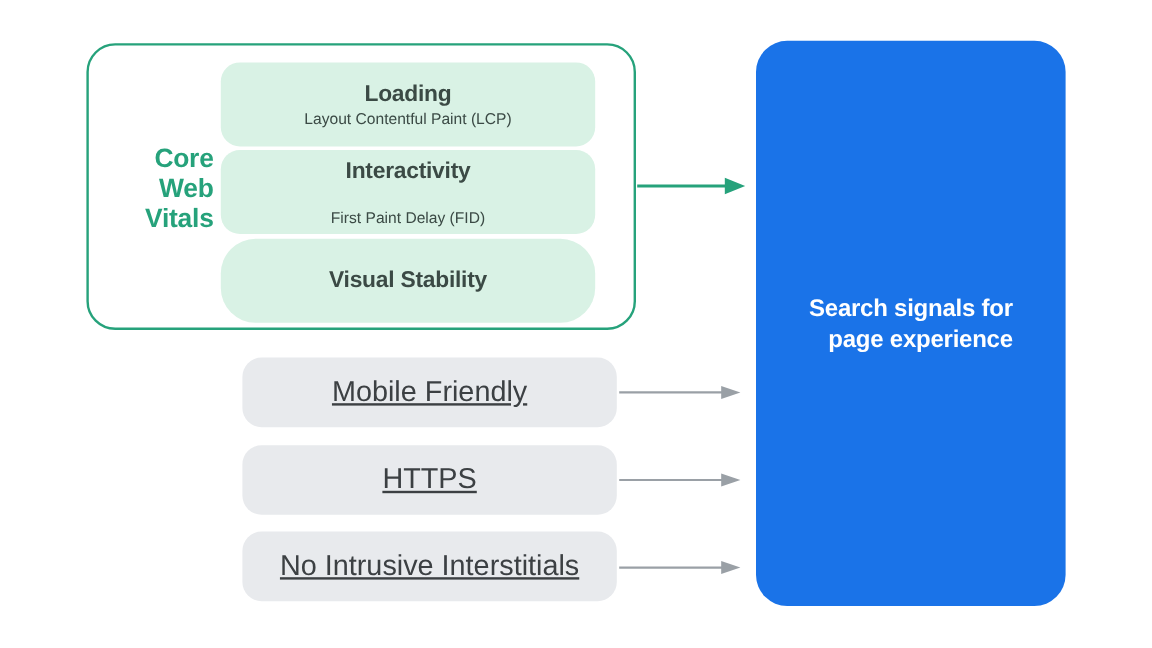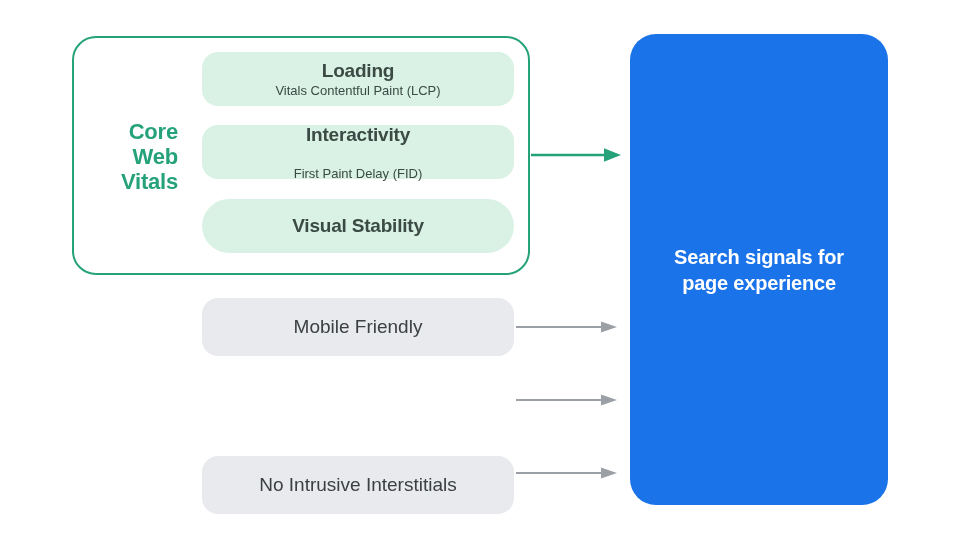--- a/index.html
+++ b/index.html
@@ -37,22 +37,22 @@
     width: 82px;
     text-align: right;
     font-size: 22px;
     font-weight: 700;
     line-height: 25px;
     letter-spacing: -0.2px;
     color: var(--accent-green);
   }
   .vital-card {
     position: absolute;
-    left: 202px;
-    width: 312px; height: 54px;
+    left: 184px;
+    width: 312px; height: 70px;
     background: var(--light-green);
     border-radius: 16px;
     display: flex;
     flex-direction: column;
     align-items: center;
     justify-content: center;
     gap: 1px;
   }
   .vital-card.pos-0 { top: 52px; }
   .vital-card.pos-1 { top: 125px; gap: 20px; }
@@ -73,39 +73,40 @@
     left: 202px;
     width: 312px; height: 58px;
     background: var(--gray-fill);
     border-radius: 16px;
     display: flex;
     align-items: center;
     justify-content: center;
   }
   .signal-card.pos-0 { top: 298px; }
   .signal-card.pos-1 { top: 371px; }
-  .signal-card.pos-2 { top: 456px; }
+  .signal-card.pos-2 { top: 443px; }
   .signal-label {
-    font-size: 19px;
+    font-size: 24px;
     font-weight: 400;
     color: var(--gray-text);
+    text-decoration: underline;
   }
   .result-panel {
     position: absolute;
     left: 630px; top: 34px;
     width: 258px; height: 471px;
     background: var(--blue);
     border-radius: 26px;
     display: flex;
     align-items: center;
     justify-content: center;
   }
   .result-label {
     width: 170px;
-    text-align: center;
+    text-align: right;
     font-size: 20px;
     font-weight: 700;
     line-height: 26px;
     letter-spacing: -0.2px;
     color: var(--panel-text);
   }
   .arrows {
     position: absolute;
     left: 0; top: 0;
     width: 960px; height: 540px;
@@ -120,36 +121,39 @@
 <body>
 
 <div class="canvas">
 
   <div class="cwv-group"></div>
 
   <div class="cwv-label">Core Web Vitals</div>
 
   <div class="vital-card pos-0">
     <div class="vital-title">Loading</div>
-    <div class="vital-sub">Vitals Contentful Paint (LCP)</div>
+    <div class="vital-sub">Layout Contentful Paint (LCP)</div>
   </div>
 
   <div class="vital-card pos-1">
     <div class="vital-title">Interactivity</div>
     <div class="vital-sub">First Paint Delay (FID)</div>
   </div>
 
   <div class="vital-card pos-2">
     <div class="vital-title">Visual Stability</div>
   </div>
 
   <div class="signal-card pos-0">
     <div class="signal-label">Mobile Friendly</div>
   </div>
 
+  <div class="signal-card pos-1">
+    <div class="signal-label">HTTPS</div>
+  </div>
 
   <div class="signal-card pos-2">
     <div class="signal-label">No Intrusive Interstitials</div>
   </div>
 
   <div class="result-panel">
     <div class="result-label">Search signals for page experience</div>
   </div>
 
   <svg class="arrows" width="960" height="540" viewBox="0 0 960 540" xmlns="http://www.w3.org/2000/svg">

